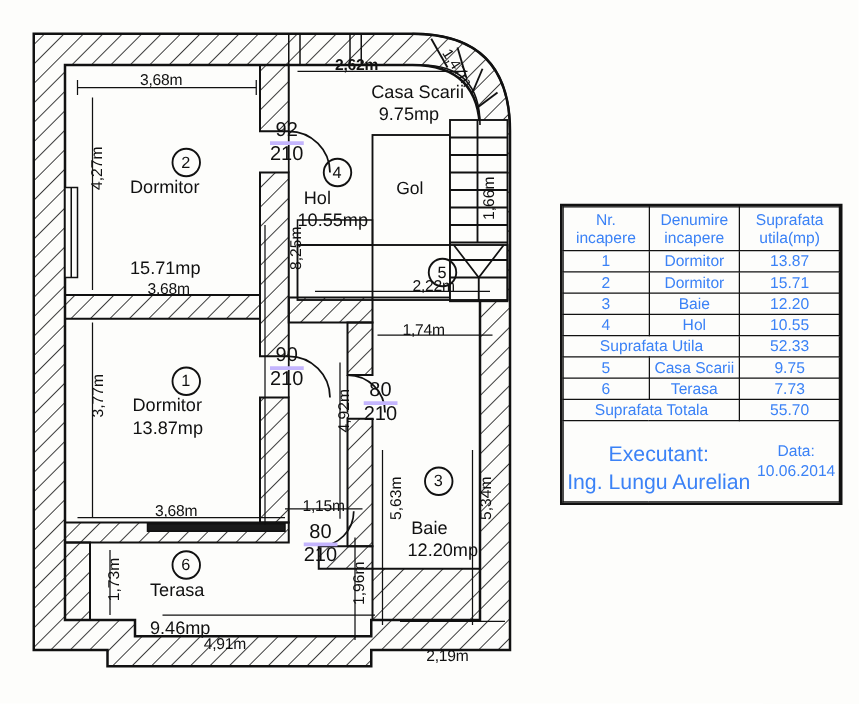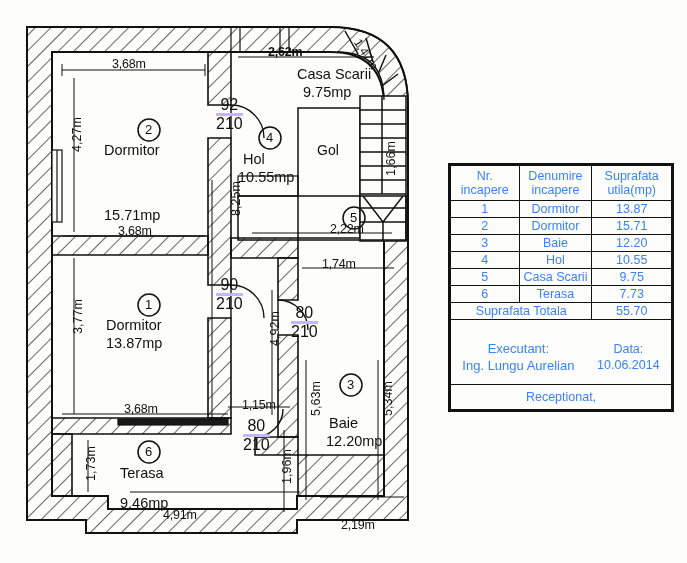--- a/index.html
+++ b/index.html
@@ -93,21 +93,21 @@
     vertical-align: middle;
     position: relative;
   }
   .sig-inner {
     display: flex;
     justify-content: space-around;
     align-items: flex-start;
     padding-top: 12px;
     gap: 4px;
   }
-  .sig-left { text-align: center; font-size: 13px; line-height: 1.3; }
+  .sig-left { text-align: center; font-size: 17px; line-height: 1.3; }
   .sig-right { text-align: center; font-size: 12.5px; line-height: 1.3; }
   .recept-cell { text-align: left; padding-left: 14px; height: 22px; font-size: 12.5px; }
 </style>
 </head>
 <body>
 
 <div id="page">
 
   <svg id="plan-svg" viewBox="0 0 687 563">
     <defs>
@@ -364,20 +364,24 @@
         <tr>
           <td>3</td>
           <td>Baie</td>
           <td>12.20</td>
         </tr>
         <tr>
           <td>4</td>
           <td>Hol</td>
           <td>10.55</td>
         </tr>
+        <tr class="row-total">
+          <td colspan="2">Suprafata Utila</td>
+          <td>52.33</td>
+        </tr>
         <tr>
           <td>5</td>
           <td>Casa Scarii</td>
           <td>9.75</td>
         </tr>
         <tr>
           <td>6</td>
           <td>Terasa</td>
           <td>7.73</td>
         </tr>
@@ -392,20 +396,17 @@
                 <div>Executant:</div>
                 <div>Ing. Lungu Aurelian</div>
               </div>
               <div class="sig-right">
                 <div>Data:</div>
                 <div>10.06.2014</div>
               </div>
             </div>
           </td>
         </tr>
-        <tr>
-          <td colspan="3" class="recept-cell">Receptionat,</td>
-        </tr>
       </tbody>
     </table>
   </div>
 
 </div>
 
 </body></html>

